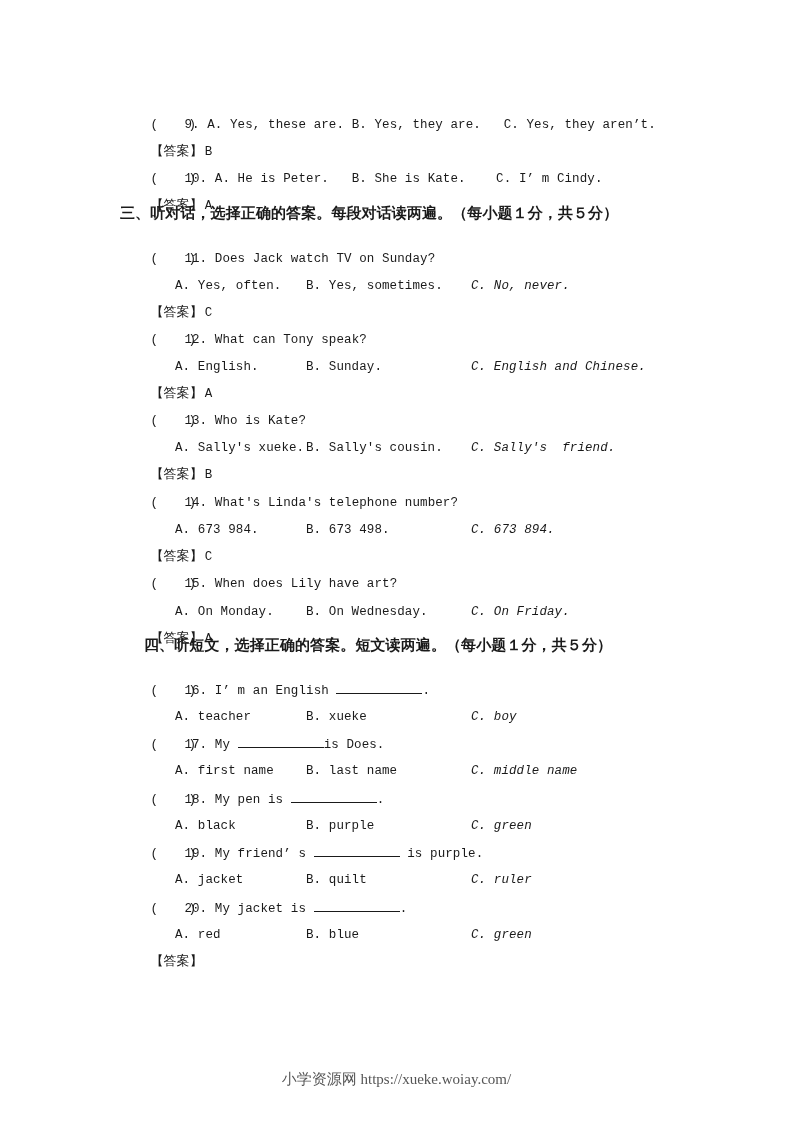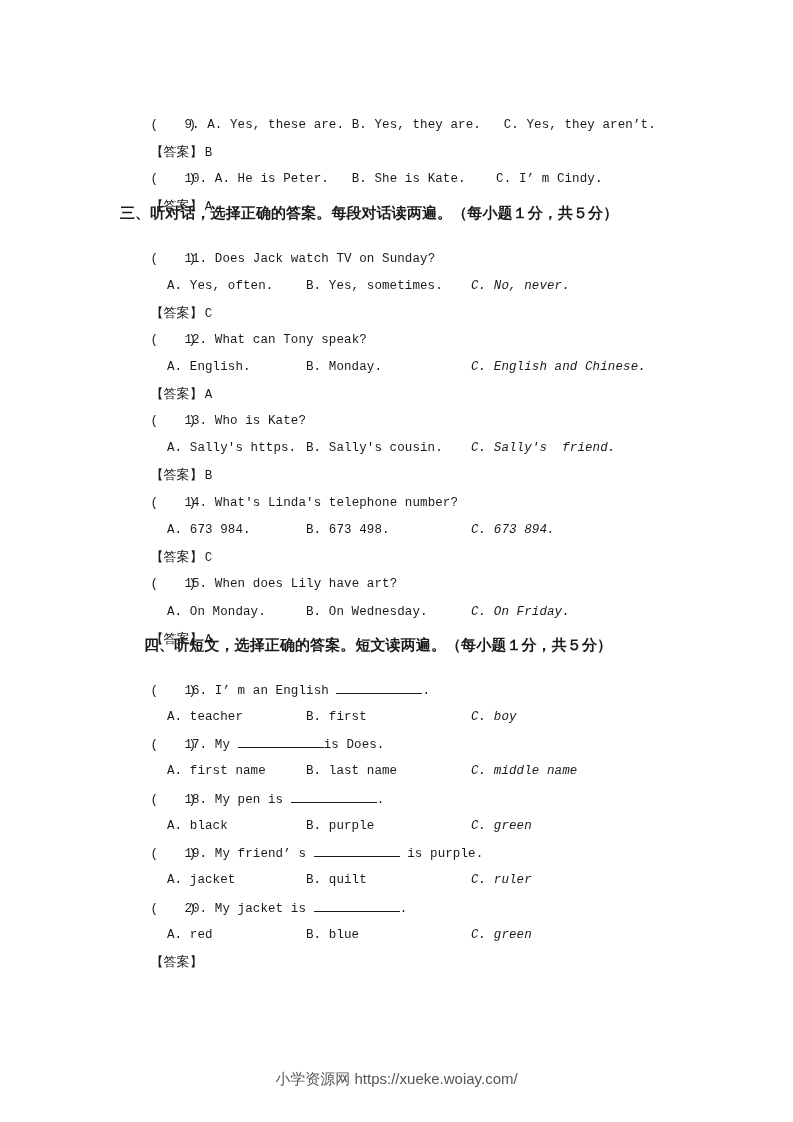--- a/index.html
+++ b/index.html
@@ -9,30 +9,30 @@
     color: #1a1a1a;
   }
   .page { position: absolute; left: 0; top: 0; width: 793px; height: 1122px; }
   .line {
     position: absolute; left: 120px; height: 20px; line-height: 20px;
     font-size: 12.5px; white-space: pre; letter-spacing: 0.1px;
     font-family: "Liberation Mono", "DejaVu Sans Mono", monospace;
   }
   .cn { font-family: "DejaVu Sans", "Liberation Sans", sans-serif; font-size: 15px; font-weight: bold; }
   .paren { display: inline-block; width: 34px; }
-  .ans-tag { font-family: Liberation Serif, serif; font-size: 13px; }
+  .ans-tag { font-family: Liberation Mono, monospace; font-size: 13px; }
   .ans-val { margin-left: 2px; }
   .opt { position: absolute; white-space: pre; }
-  .opt.a { left: 47px; }
+  .opt.a { left: 55px; }
   .opt.b { left: 186px; }
   .opt.c { left: 351px; font-style: italic; }
   .blank { display: inline-block; border-bottom: 1px solid #1a1a1a; height: 13px; vertical-align: baseline; }
   .footer {
     position: absolute; left: 0; width: 793px; top: 1070px; text-align: center;
-    font-family: Liberation Sans, sans-serif; font-size: 15px; color: #555555;
+    font-family: Liberation Serif, serif; font-size: 15px; color: #555555;
   }
 </style>
 </head>
 <body>
 
 <div class="page">
 
   <div class="line" style="top:95px;">
     <span class="paren">(    )</span><span>9. </span><span>A. Yes, these are.</span> <span>B. Yes, they are.</span>   <span>C. Yes, they aren’t.</span>
   </div>
@@ -56,31 +56,31 @@
     <span class="opt a">A. Yes, often.</span><span class="opt b">B. Yes, sometimes.</span><span class="opt c">C. No, never.</span>
   </div>
   <div class="line" style="top:283px;">
     <span class="ans-tag">【答案】</span><span class="ans-val">C</span>
   </div>
 
   <div class="line" style="top:310px;">
     <span class="paren">(    )</span><span>12. What can Tony speak?</span>
   </div>
   <div class="line" style="top:337px;">
-    <span class="opt a">A. English.</span><span class="opt b">B. Monday.</span><span class="opt c">C. English and Chinese.</span>
+    <span class="opt a">A. English.</span><span class="opt b">B. Sunday.</span><span class="opt c">C. English and Chinese.</span>
   </div>
   <div class="line" style="top:364px;">
     <span class="ans-tag">【答案】</span><span class="ans-val">A</span>
   </div>
 
   <div class="line" style="top:391px;">
     <span class="paren">(    )</span><span>13. Who is Kate?</span>
   </div>
   <div class="line" style="top:418px;">
-    <span class="opt a">A. Sally's https.</span><span class="opt b">B. Sally's cousin.</span><span class="opt c">C. Sally's  friend.</span>
+    <span class="opt a">A. Sally's xueke.</span><span class="opt b">B. Sally's cousin.</span><span class="opt c">C. Sally's  friend.</span>
   </div>
   <div class="line" style="top:445px;">
     <span class="ans-tag">【答案】</span><span class="ans-val">B</span>
   </div>
 
   <div class="line" style="top:473px;">
     <span class="paren">(    )</span><span>14. What's Linda's telephone number?</span>
   </div>
   <div class="line" style="top:500px;">
     <span class="opt a">A. 673 984.</span><span class="opt b">B. 673 498.</span><span class="opt c">C. 673 894.</span>
@@ -98,21 +98,21 @@
   <div class="line" style="top:609px;">
     <span class="ans-tag">【答案】</span><span class="ans-val">A</span>
   </div>
 
   <div class="line cn" style="top:635px;margin-left:24px;">四、听短文，选择正确的答案。短文读两遍。（每小题１分，共５分）</div>
 
   <div class="line" style="top:660px;">
     <span class="paren">(    )</span><span>16. I’ m an English </span><span class="blank" style="width:86px;"></span><span>.</span>
   </div>
   <div class="line" style="top:687px;">
-    <span class="opt a">A. teacher</span><span class="opt b">B. first</span><span class="opt c">C. boy</span>
+    <span class="opt a">A. teacher</span><span class="opt b">B. xueke</span><span class="opt c">C. boy</span>
   </div>
 
   <div class="line" style="top:714px;">
     <span class="paren">(    )</span><span>17. My </span><span class="blank" style="width:86px;"></span><span>is Does.</span>
   </div>
   <div class="line" style="top:741px;">
     <span class="opt a">A. first name</span><span class="opt b">B. last name</span><span class="opt c">C. middle name</span>
   </div>
 
   <div class="line" style="top:769px;">

